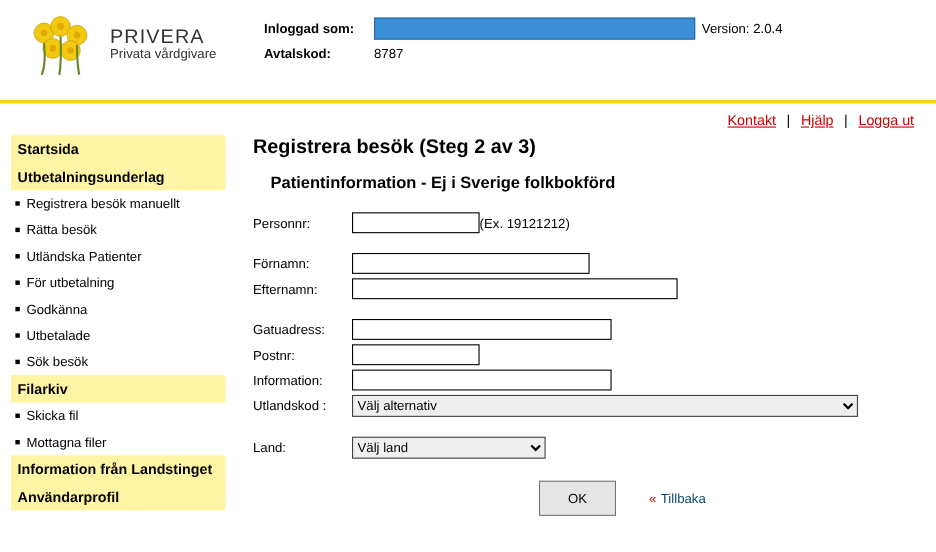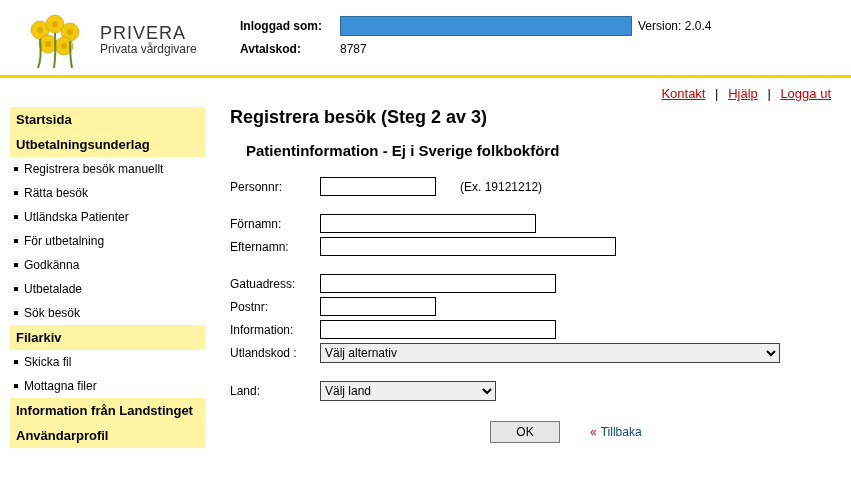--- a/index.html
+++ b/index.html
@@ -9,21 +9,21 @@
     font-size: 12px;
     color: #000;
     background: #fff;
     width: 851px;
   }
   .header {
     display: flex;
     padding: 10px 20px 0 20px;
     border-bottom: 3px solid #f5d400;
     align-items: flex-start;
-    height: 78px;
+    height: 94px;
     box-sizing: border-box;
   }
   .logo-block {
     display: flex;
     align-items: center;
     width: 220px;
   }
   .flower {
     width: 70px;
     height: 60px;
@@ -122,35 +122,35 @@
   }
   .form-label {
     width: 90px;
   }
   .form-row input[type=text] {
     border: 1px solid #000;
     height: 17px;
     padding: 0 2px;
     font-size: 12px;
   }
-  .hint { margin-left: 24px; }
+  .hint { margin-left: 0; }
   .form-row select {
     border: 1px solid #404040;
     font-size: 12px;
     height: 20px;
   }
   .gap { height: 14px; }
   .actions {
     margin: 20px 0 0 260px;
     display: flex;
     align-items: center;
   }
   .actions input[type=submit] {
     width: 70px;
-    height: 22px;
+    height: 32px;
     border: 1px solid #777;
     background: #e6e6e6;
     font-size: 12px;
     cursor: pointer;
   }
   .back-link {
     color: #0c4a6e;
     margin-left: 30px;
     cursor: pointer;
   }

